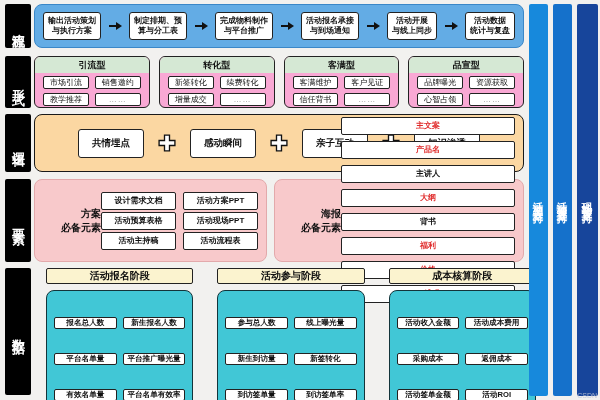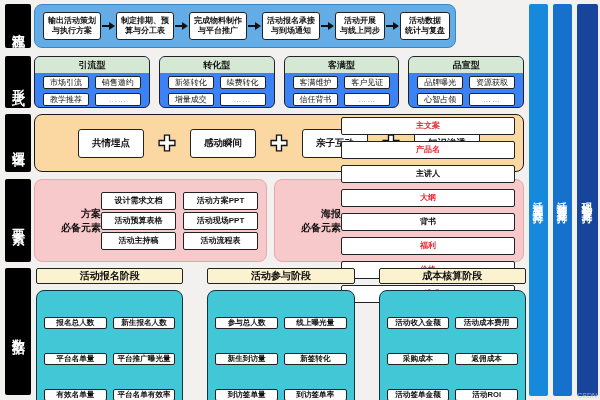--- a/index.html
+++ b/index.html
@@ -11,40 +11,40 @@
   }
   
   .row-label{
     position:absolute;left:5px;width:26px;background:#000;color:#fff;
     display:flex;align-items:center;justify-content:center;
     writing-mode:vertical-rl;text-orientation:upright;
     font-weight:bold;font-size:13px;letter-spacing:3px;border-radius:2px;
   }
   
   .process{
-    position:absolute;left:34px;top:4px;width:422px;height:44px;
+    position:absolute;left:34px;top:4px;width:490px;height:44px;
     background:#63ACE5;border:1px solid #3a87c8;border-radius:8px;
     display:flex;align-items:center;justify-content:space-between;
     padding:0 8px;box-sizing:border-box;
   }
   .step{
     background:#fff;border:1.4px solid #222;border-radius:3px;
     font-size:8px;font-weight:bold;line-height:1.3;text-align:center;
     padding:3px 4px;white-space:nowrap;
   }
   .h-arrow{display:flex;align-items:center;margin:0 1px;}
   .h-arrow .shaft{width:7px;height:2px;background:#111;}
   .h-arrow .head{width:0;height:0;border-top:4px solid transparent;border-bottom:4px solid transparent;border-left:6px solid #111;}
   
   .form-row{
     position:absolute;left:34px;top:56px;width:490px;height:52px;
     display:flex;gap:9px;
   }
   .form-group{
-    flex:1;background:#3b82f6;border:1.5px solid #222;border-radius:6px;
+    flex:1;background:#f9a8d4;border:1.5px solid #222;border-radius:6px;
     display:flex;flex-direction:column;overflow:hidden;
   }
   .form-group .g-head{
     background:#D5E8D4;font-size:9px;font-weight:bold;text-align:center;
     padding:2px 0 1px 0;
   }
   .form-group .g-body{
     flex:1;display:grid;grid-template-columns:1fr 1fr;gap:4px 6px;
     padding:3px 8px 5px 8px;
   }
@@ -83,21 +83,21 @@
   .elem-grid.three{grid-template-columns:1fr;gap:6px 6px;}
   .elem-item{
     background:#fff;border:1.3px solid #222;border-radius:2px;
     font-size:8px;font-weight:600;display:flex;align-items:center;justify-content:center;
     height:16px;white-space:nowrap;
   }
   .elem-item.red{color:#E02B2B;font-weight:bold;}
   .elem-item.empty{visibility:hidden;border:none;}
   
   .data-row{
-    position:absolute;left:20px;top:268px;width:490px;height:127px;
+    position:absolute;left:30px;top:268px;width:490px;height:127px;
     display:flex;gap:24px;padding-left:16px;
   }
   .stage{flex:1;display:flex;flex-direction:column;}
   .stage-head{
     background:#FBF3CF;border:1.4px solid #222;border-radius:2px;
     height:34px;display:flex;align-items:center;justify-content:center;
     font-size:10px;font-weight:bold;box-sizing:border-box;
   }
   .stage-body{
     margin-top:6px;flex:1;background:#41C7D6;border:1.4px solid #13343a;

